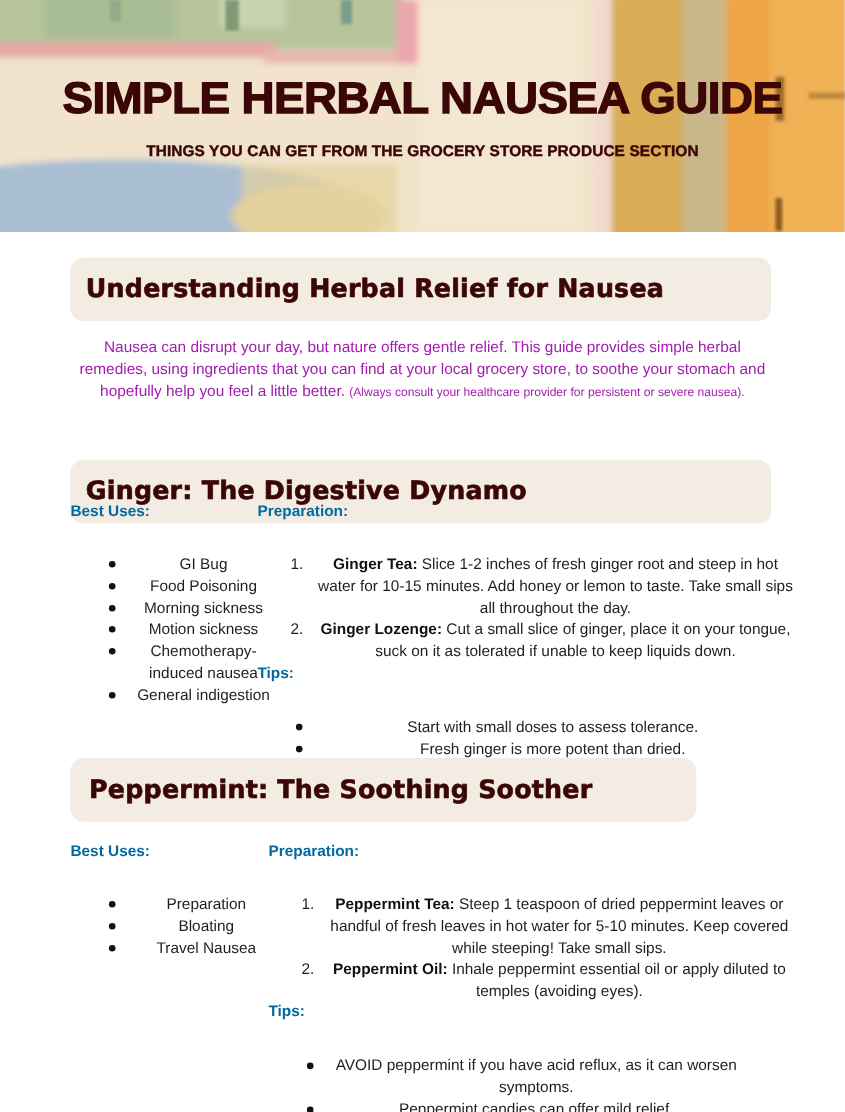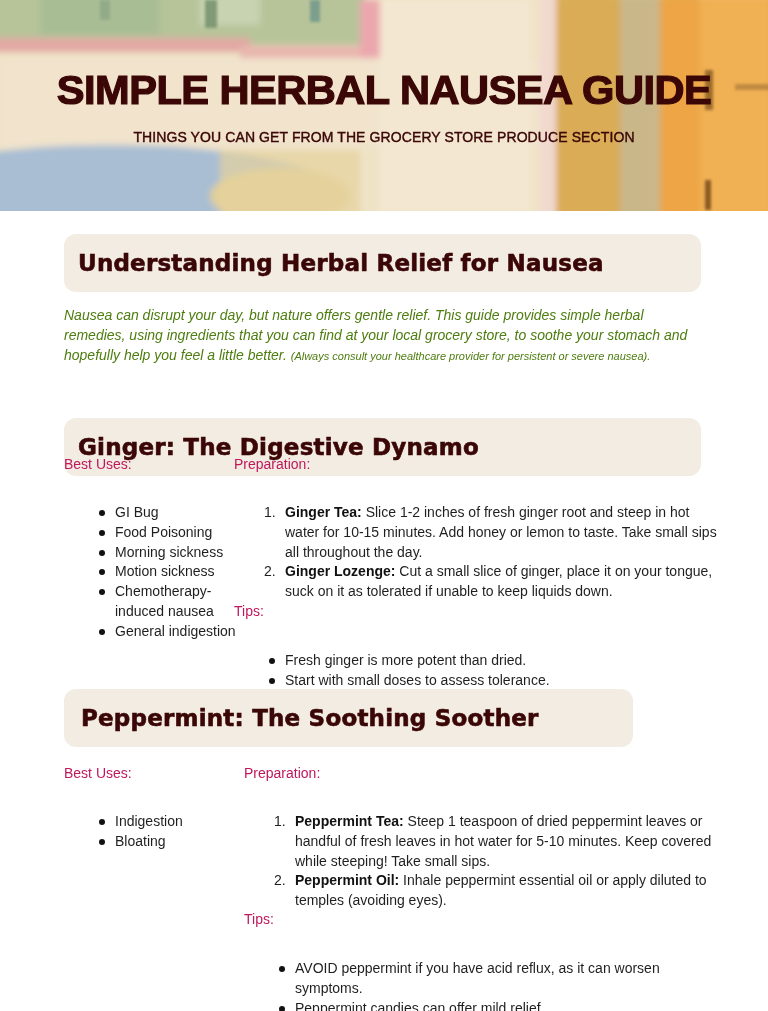--- a/index.html
+++ b/index.html
@@ -30,21 +30,21 @@
       font-size: 40px;
       letter-spacing: -0.5px;
       color: #3a0606;
       transform: scaleX(1.04);
       -webkit-text-stroke: 1.2px #3a0606;
     }
     .hero-sub {
       position: absolute;
       left: 0; top: 129px; width: 768px;
       text-align: center;
-      font-weight: 400;
+      font-weight: 700;
       font-size: 14px;
       color: #3a0606;
       -webkit-text-stroke: 0.4px #3a0606;
       letter-spacing: 0.1px;
     }
     .section-head {
       background: #f3ece2;
       border-radius: 12px;
       height: 58px;
       display: flex;
@@ -57,29 +57,28 @@
       font-family: "DejaVu Sans", sans-serif;
       font-weight: 700;
       font-size: 23px;
       color: #3a0606;
       letter-spacing: 0.2px;
       -webkit-text-stroke: 0.6px #3a0606;
     }
     .intro {
       font-size: 14px;
       line-height: 20px;
-      color: #4d7c0f;
+      color: #a21caf;
       margin: 0;
-      font-style: italic;
     }
     .intro .small { font-size: 11px; }
     .label {
-      font-weight: 400;
-      font-size: 14px;
-      color: #be185d;
+      font-weight: 700;
+      font-size: 14px;
+      color: #0369a1;
     }
     ul.bullets, ol.steps {
       margin: 16px; padding: 0;
       font-size: 14px;
       line-height: 19.8px;
       color: #1f1f1f;
     }
     ul.bullets { list-style: none; }
     ul.bullets li {
       position: relative;
@@ -96,21 +95,21 @@
     ol.steps { list-style: none; }
     ol.steps li {
       position: relative;
       padding-left: 35px;
     }
     ol.steps li .num {
       position: absolute;
       left: 14px; top: 0;
     }
     ol.steps li b { font-weight: 700; color: #111; }
-    .abs { position: absolute; }
+    .abs { position: absolute; text-align: center; }
   </style>
 </head>
 <body>
 
 <div class="hero">
   <svg class="paint" width="768" height="211" viewBox="0 0 768 211">
     <defs>
       <filter id="blur1">
           <feGaussianBlur stdDeviation="3"></feGaussianBlur>
         </filter>
@@ -183,32 +182,33 @@
     <b>Ginger Tea:</b><span> Slice 1-2 inches of fresh ginger root and steep in hot water for 10-15 minutes. Add honey or lemon to taste. Take small sips all throughout the day.</span>
   </li>
   <li>
     <span class="num">2.</span>
     <b>Ginger Lozenge:</b><span> Cut a small slice of ginger, place it on your tongue, suck on it as tolerated if unable to keep liquids down.</span>
   </li>
 </ol>
 
 <div class="label abs" style="left:234px; top:603px;">Tips:</div>
 <ul class="bullets abs" style="left:234px; top:635px; width:470px;">
+  <li>Start with small doses to assess tolerance.</li>
   <li>Fresh ginger is more potent than dried.</li>
-  <li>Start with small doses to assess tolerance.</li>
 </ul>
 
 <div class="section-head abs" style="left:64px; top:689px; width:569px;padding-left:17px;">
   <h2>Peppermint: The Soothing Soother</h2>
 </div>
 
 <div class="label abs" style="left:64px; top:765px;">Best Uses:</div>
 <ul class="bullets abs" style="left:64px; top:796px; width:180px;">
-  <li>Indigestion</li>
+  <li>Preparation</li>
   <li>Bloating</li>
+  <li>Travel Nausea</li>
 </ul>
 
 <div class="label abs" style="left:244px; top:765px;">Preparation:</div>
 <ol class="steps abs" style="left:244px; top:796px; width:462px;">
   <li>
     <span class="num">1.</span>
     <b>Peppermint Tea:</b><span> Steep 1 teaspoon of dried peppermint leaves or handful of fresh leaves in hot water for 5-10 minutes. Keep covered while steeping! Take small sips.</span>
   </li>
   <li>
     <span class="num">2.</span>

